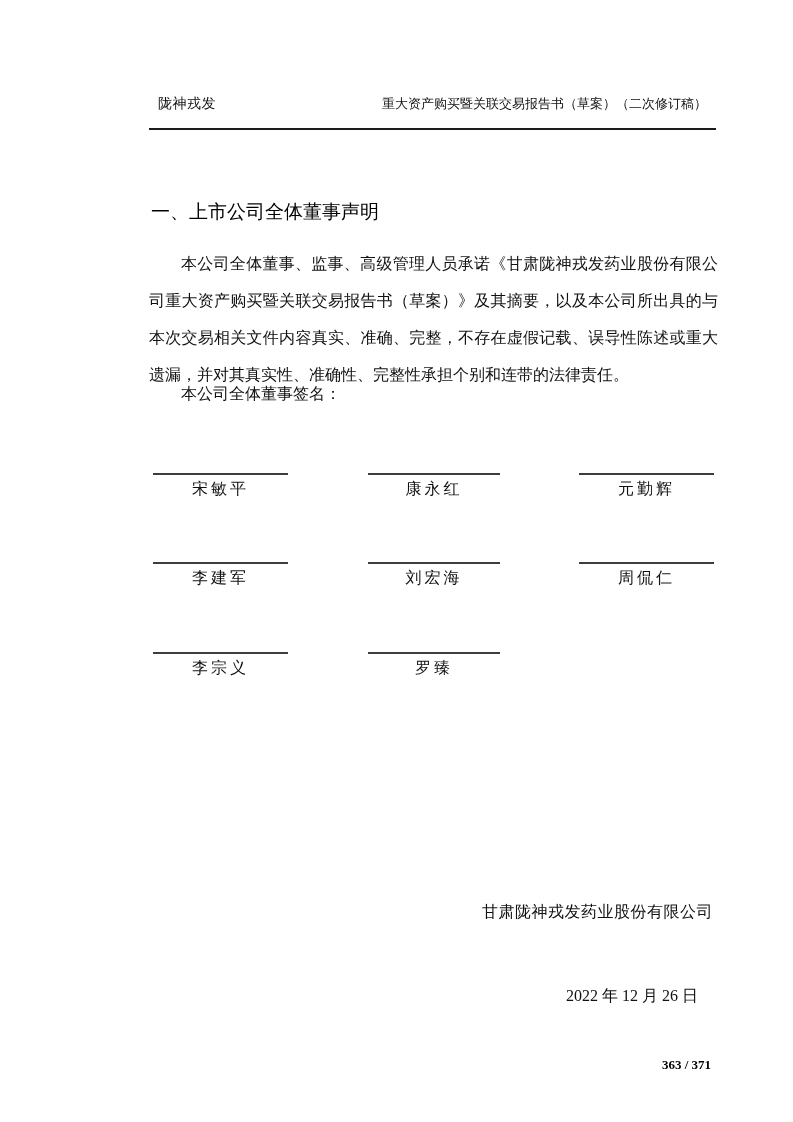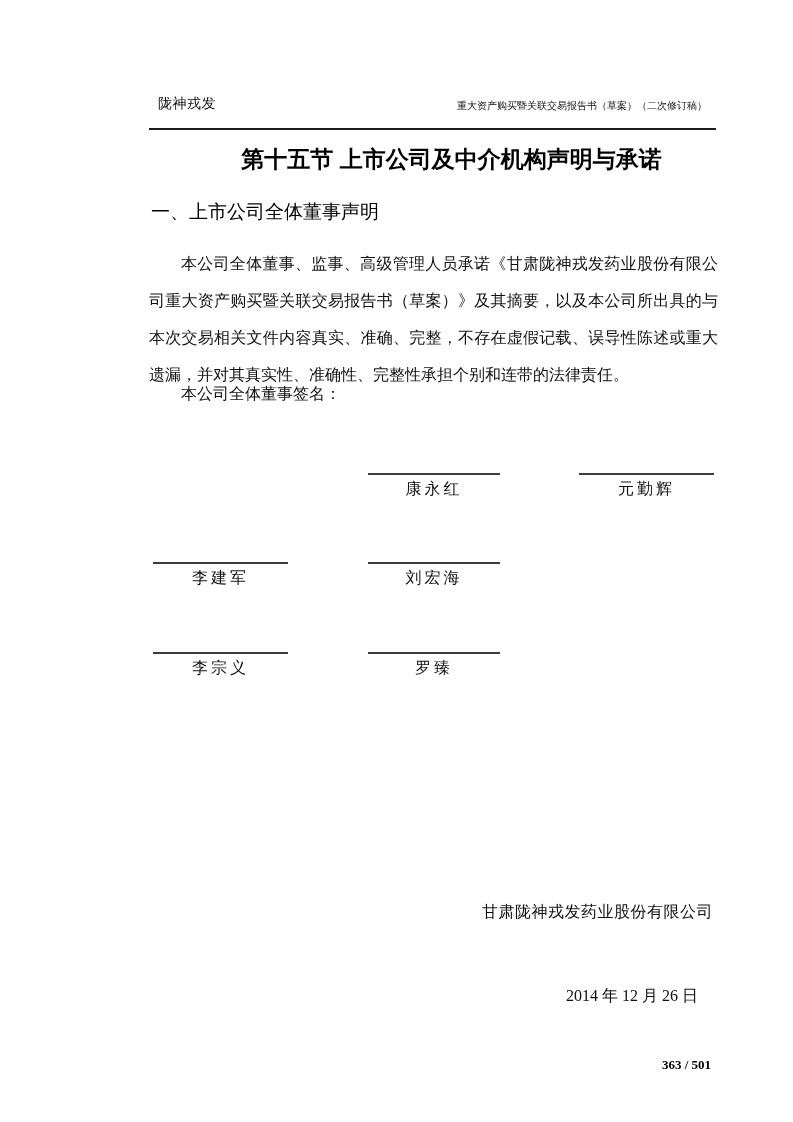--- a/index.html
+++ b/index.html
@@ -24,21 +24,21 @@
     left: 113px;
     width: 567px;
     top: 50px;
     display: flex;
     justify-content: space-between;
     align-items: flex-end;
     border-bottom: 2px solid #1c1c1c;
     padding-bottom: 6px;
   }
   .doc-header .hdr-left  { font-size: 14px; letter-spacing: 0.5px; }
-  .doc-header .hdr-right { font-size: 10px; }
+  .doc-header .hdr-right { font-size: 13px; }
 
   
   .doc-title {
     position: absolute;
     left: 113px;
     width: 567px;
     top: 107px;
     text-align: center;
     text-indent: 38px;
     font-family: "Liberation Sans", "DejaVu Sans", sans-serif;
@@ -140,48 +140,53 @@
 </head>
 <body>
 
 <div class="page">
 
   <div class="doc-header">
     <span class="hdr-left">陇神戎发</span>
     <span class="hdr-right">重大资产购买暨关联交易报告书（草案）（二次修订稿）</span>
   </div>
 
-  <div class="doc-title">第十五节 上市公司及中介机构声明与承诺</div>
 
   <div class="section-heading">一、上市公司全体董事声明</div>
 
   <div class="statement-paragraph">本公司全体董事、监事、高级管理人员承诺《甘肃陇神戎发药业股份有限公司重大资产购买暨关联交易报告书（草案）》及其摘要，以及本公司所出具的与本次交易相关文件内容真实、准确、完整，不存在虚假记载、误导性陈述或重大遗漏，并对其真实性、准确性、完整性承担个别和连带的法律责任。</div>
 
   <div class="sign-label">本公司全体董事签名：</div>
 
+  <div class="sig r0 c0">
+    <span>宋敏平</span>
+  </div>
   <div class="sig r0 c2">
     <span>元勤辉</span>
   </div>
   <div class="sig r0 c1">
     <span>康永红</span>
   </div>
 
   <div class="sig r1 c1">
     <span>刘宏海</span>
   </div>
   <div class="sig r1 c0">
     <span>李建军</span>
   </div>
+  <div class="sig r1 c2">
+    <span>周侃仁</span>
+  </div>
 
   <div class="sig r2 c0">
     <span>李宗义</span>
   </div>
   <div class="sig r2 c1">
     <span>罗臻</span>
   </div>
 
   <div class="company-line">甘肃陇神戎发药业股份有限公司</div>
 
-  <div class="date-line">2014 年 12 月 26 日</div>
+  <div class="date-line">2022 年 12 月 26 日</div>
 
-  <div class="page-number">363 / 501</div>
+  <div class="page-number">363 / 371</div>
 
 </div>
 
 </body></html>

